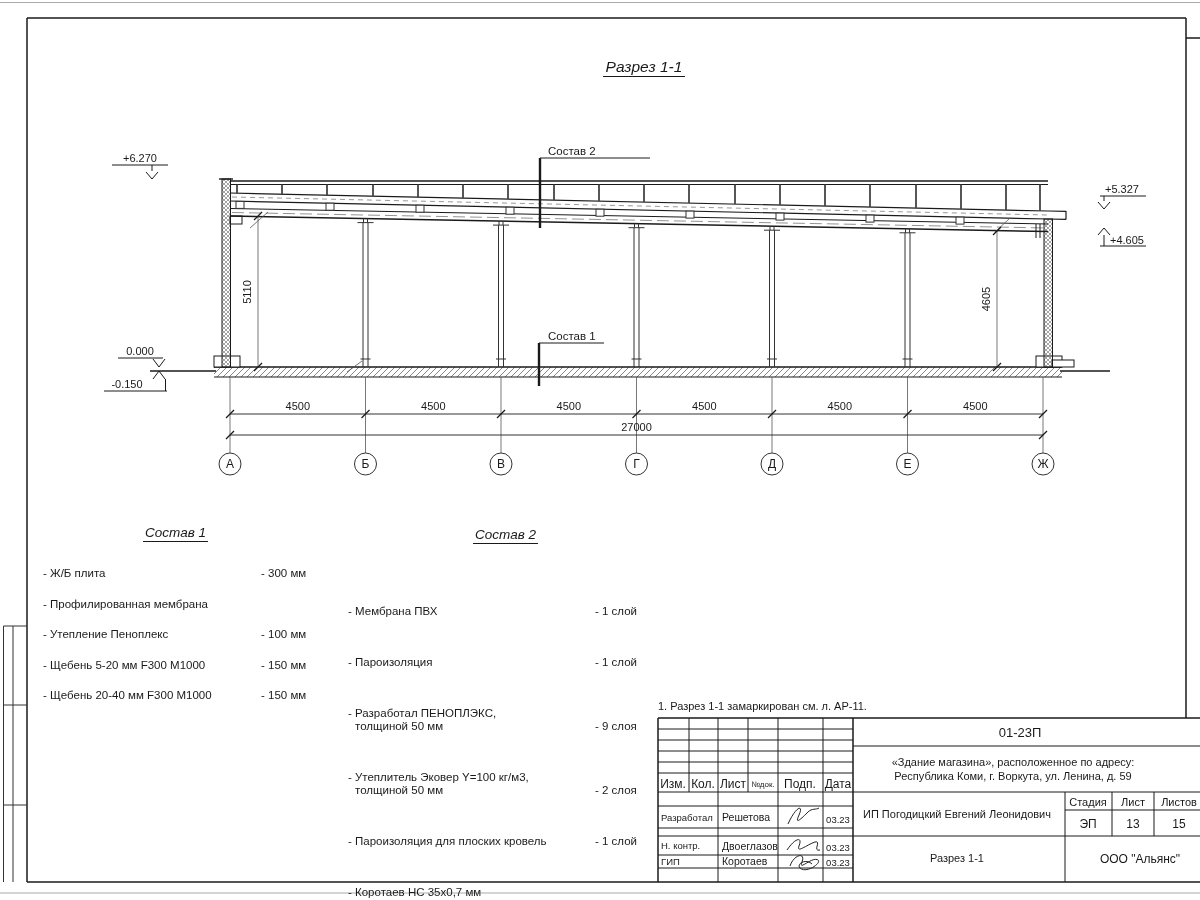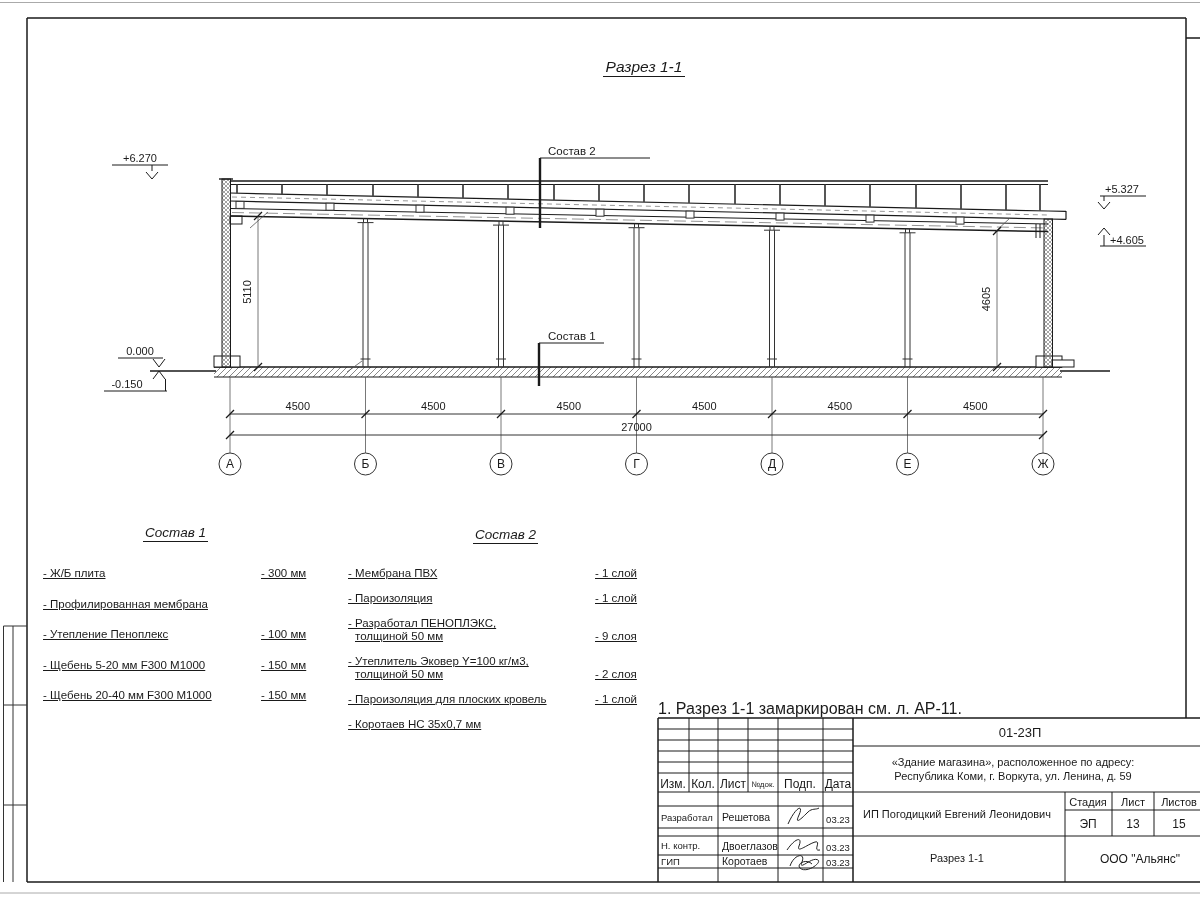--- a/index.html
+++ b/index.html
@@ -7,27 +7,27 @@
        font-family:"Liberation Sans",sans-serif;color:#1a1a1a;}
   #stage{position:absolute;inset:0;}
   svg{position:absolute;left:0;top:0;}
   svg text{font-family:"Liberation Sans",sans-serif;fill:#1a1a1a;}
   .abs{position:absolute;}
   .heading{font-style:italic;font-size:13.5px;text-align:center;}
   .heading span{border-bottom:1px solid #1a1a1a;padding:0 2px 1px 2px;}
   .ttl{font-style:italic;font-size:15.5px;text-align:center;}
   .ttl span{border-bottom:1.2px solid #1a1a1a;padding:0 3px 1px 3px;}
   .complist{font-size:11.5px;line-height:13px;}
-  .crow{display:flex;align-items:flex-end;text-decoration:underline;}
+  .crow{display:flex;align-items:flex-end;}
   .c1 .crow{margin-bottom:17.5px;}
-  .c2 .crow{margin-bottom:12px;}
+  .c2 .crow{margin-bottom:12px;margin-top:38px;}
   .c1 .nm{flex:0 0 218px;}
   .c2 .nm{flex:0 0 247px;}
   .vl{white-space:nowrap;}
-  .note{font-size:16px;}
+  .note{font-size:11px;}
 </style>
 </head>
 <body>
 
 <div id="stage">
 
 <svg width="1200" height="900" viewBox="0 0 1200 900">
   <defs>
     <pattern id="wallh" width="4" height="4" patternUnits="userSpaceOnUse">
       <path d="M0 4 L4 0 M0 0 L4 4" stroke="#666" stroke-width="0.6"></path>

